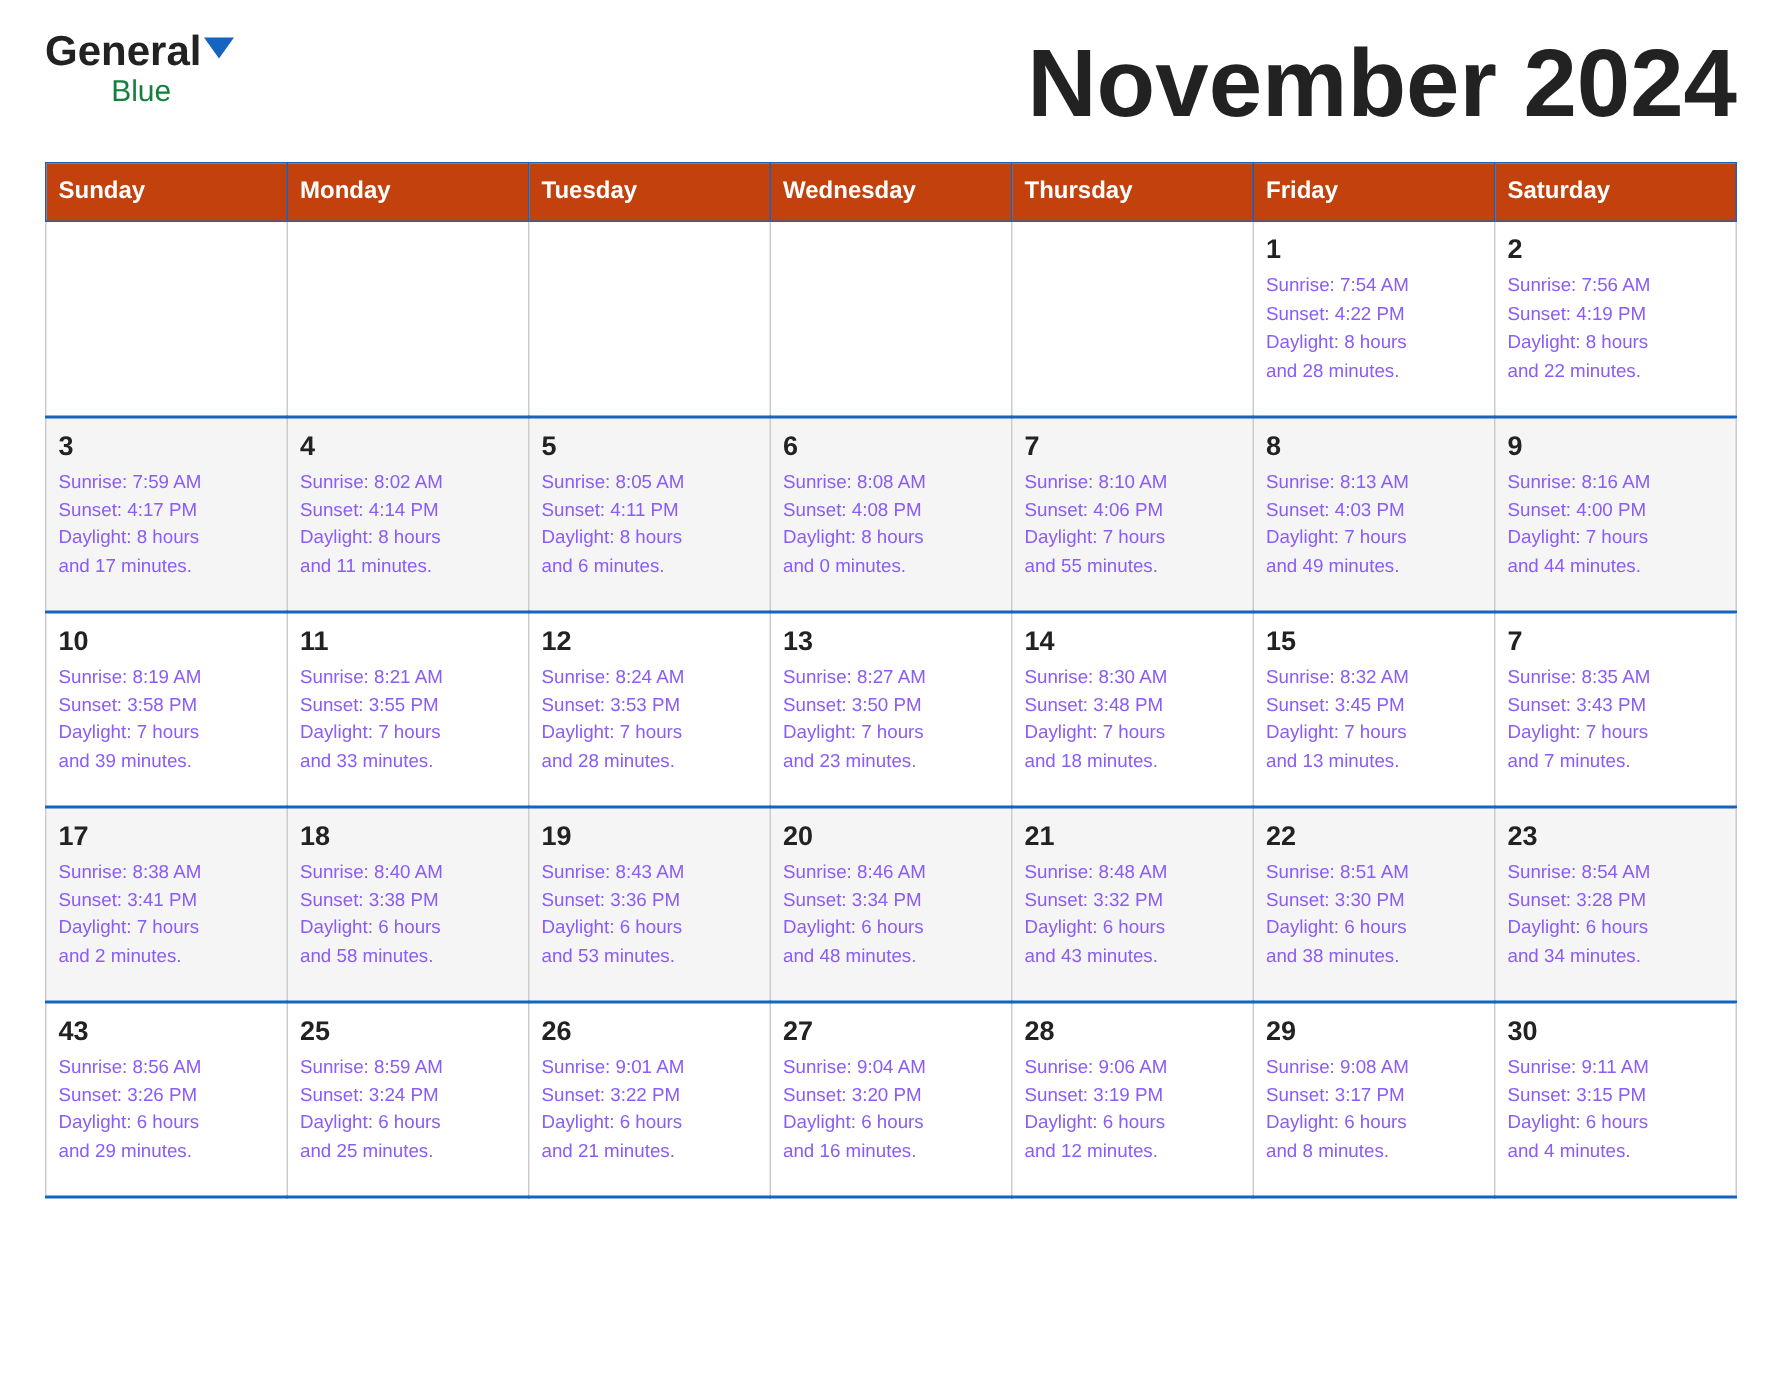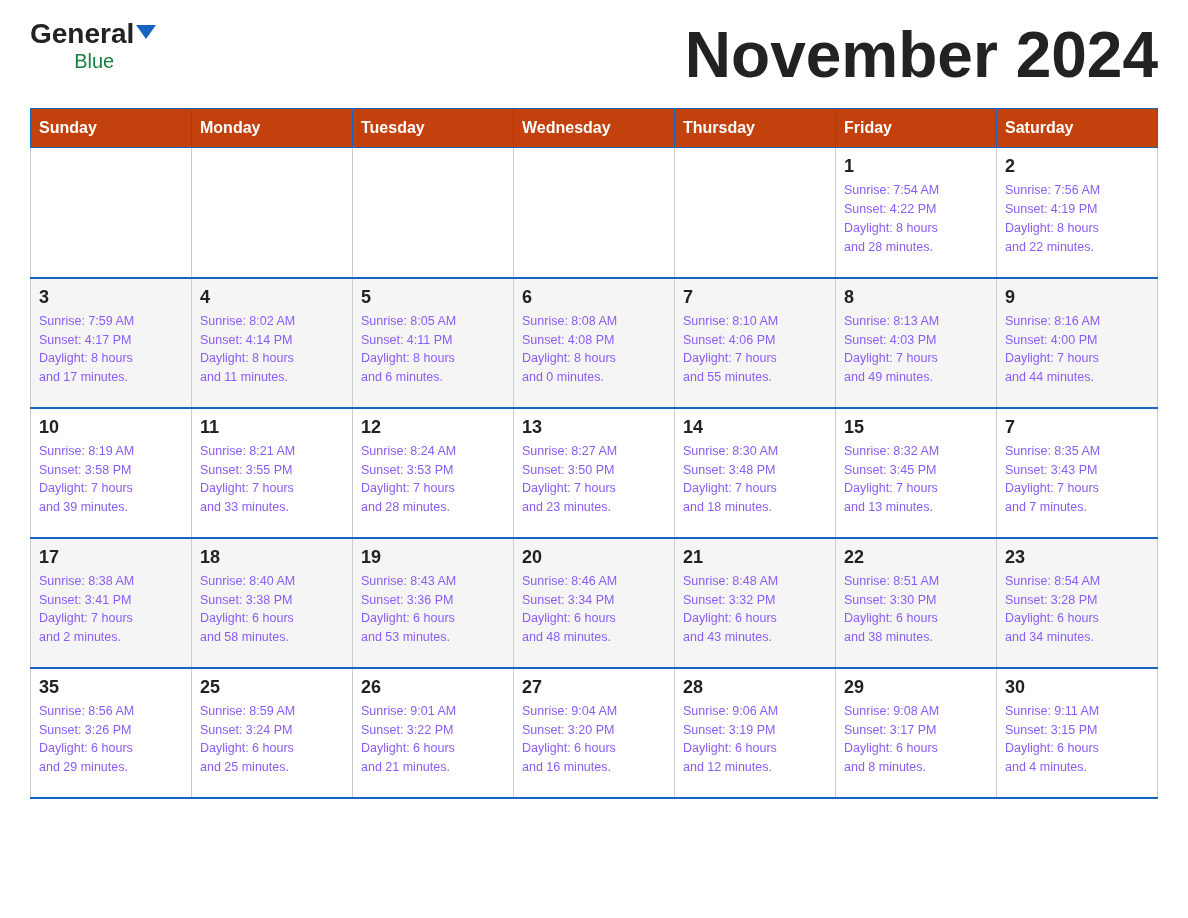--- a/index.html
+++ b/index.html
@@ -236,21 +236,21 @@
           <span class="day-number">22</span>
           <div class="day-info">Sunrise: 8:51 AM<br>Sunset: 3:30 PM<br>Daylight: 6 hours<br>and 38 minutes.</div>
         </td>
         <td>
           <span class="day-number">23</span>
           <div class="day-info">Sunrise: 8:54 AM<br>Sunset: 3:28 PM<br>Daylight: 6 hours<br>and 34 minutes.</div>
         </td>
       </tr>
       <tr>
         <td>
-          <span class="day-number">35</span>
+          <span class="day-number">43</span>
           <div class="day-info">Sunrise: 8:56 AM<br>Sunset: 3:26 PM<br>Daylight: 6 hours<br>and 29 minutes.</div>
         </td>
         <td>
           <span class="day-number">25</span>
           <div class="day-info">Sunrise: 8:59 AM<br>Sunset: 3:24 PM<br>Daylight: 6 hours<br>and 25 minutes.</div>
         </td>
         <td>
           <span class="day-number">26</span>
           <div class="day-info">Sunrise: 9:01 AM<br>Sunset: 3:22 PM<br>Daylight: 6 hours<br>and 21 minutes.</div>
         </td>

